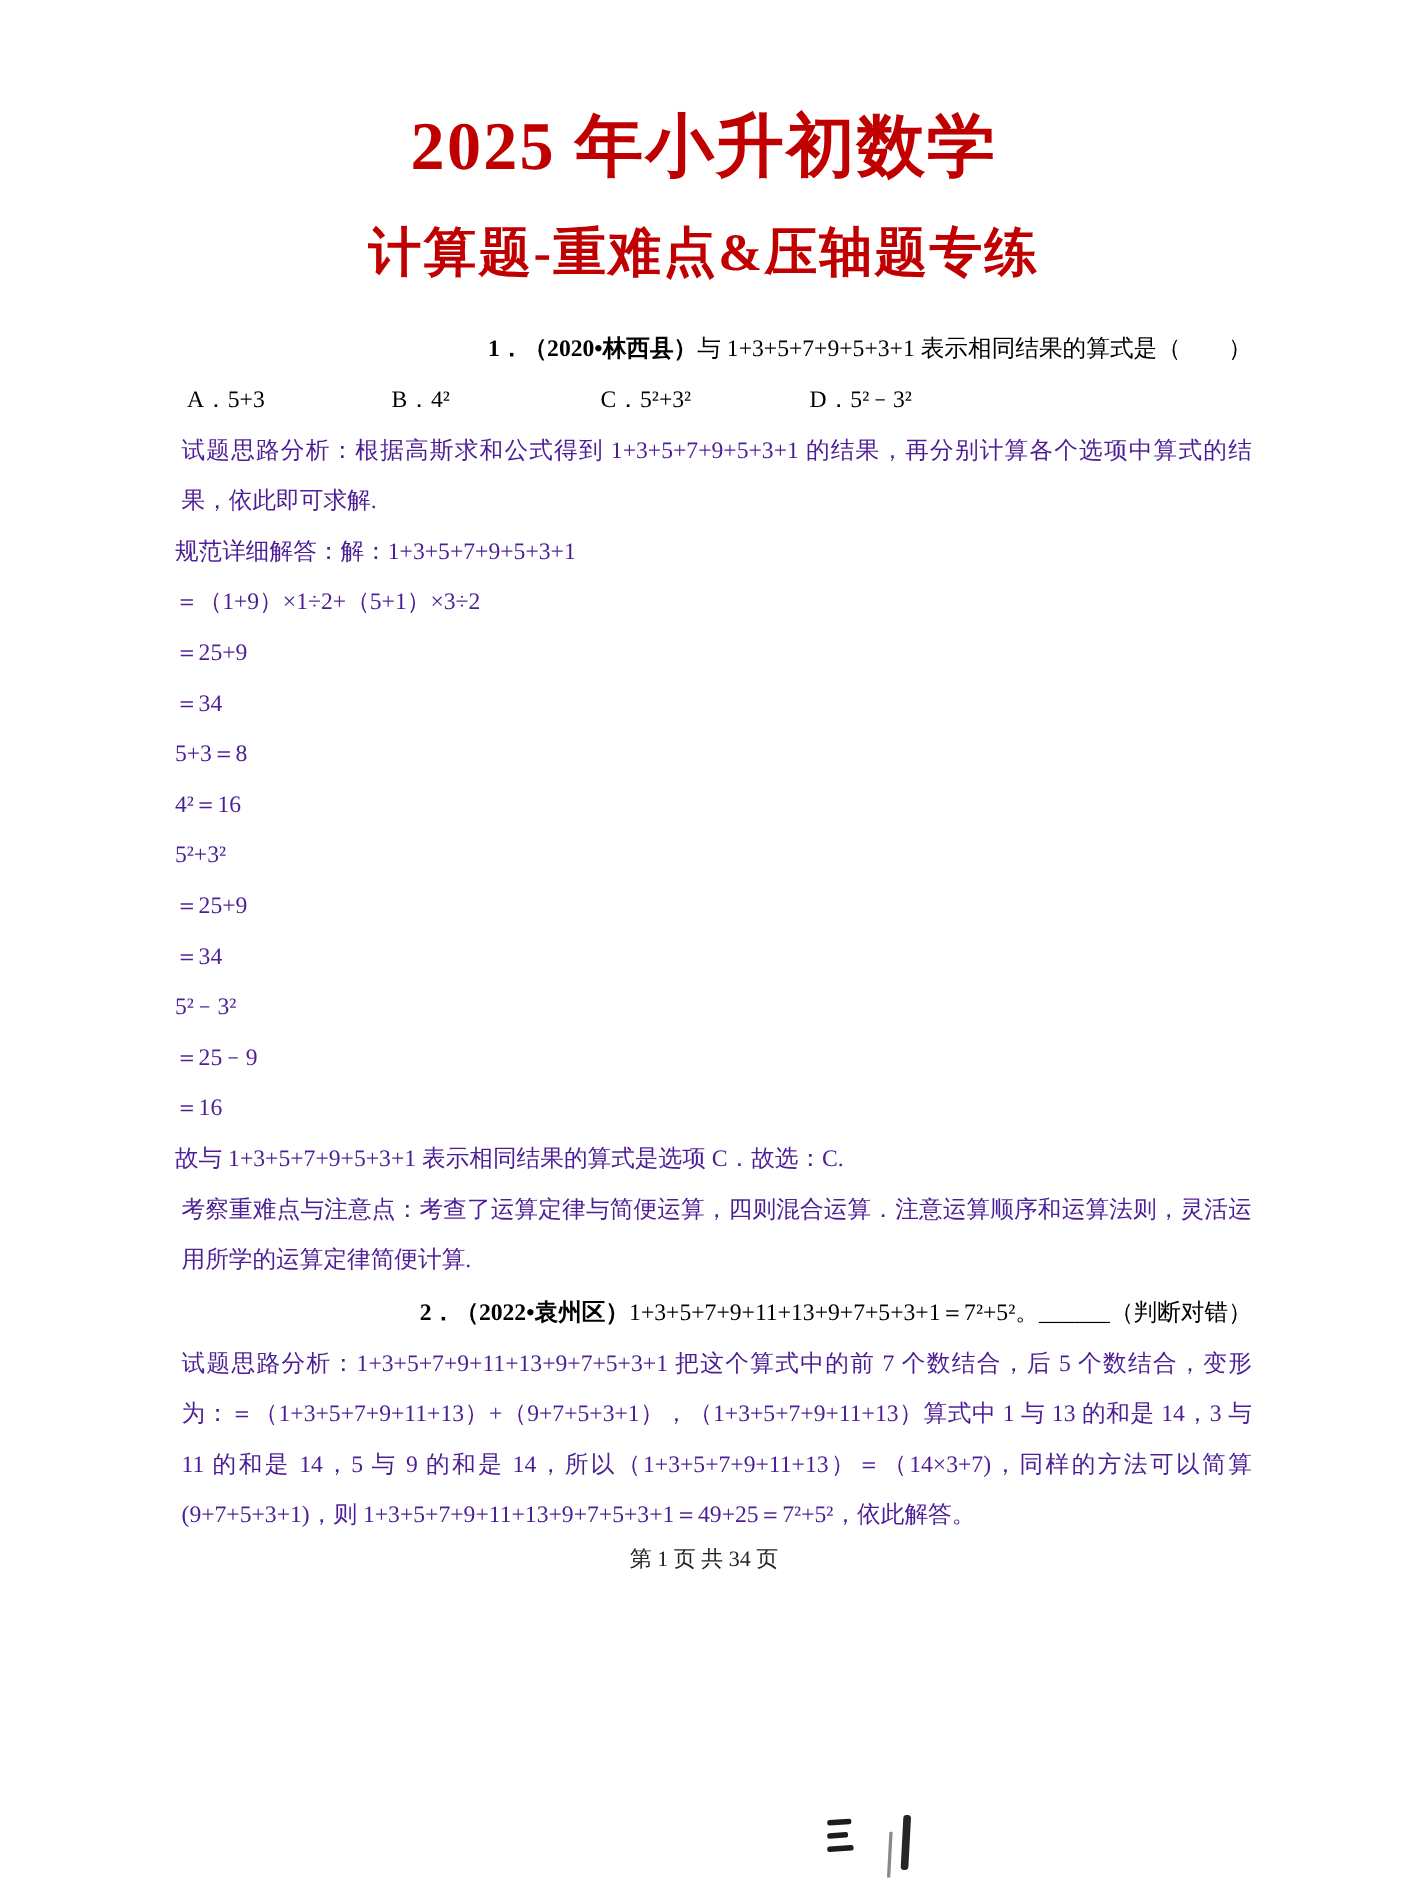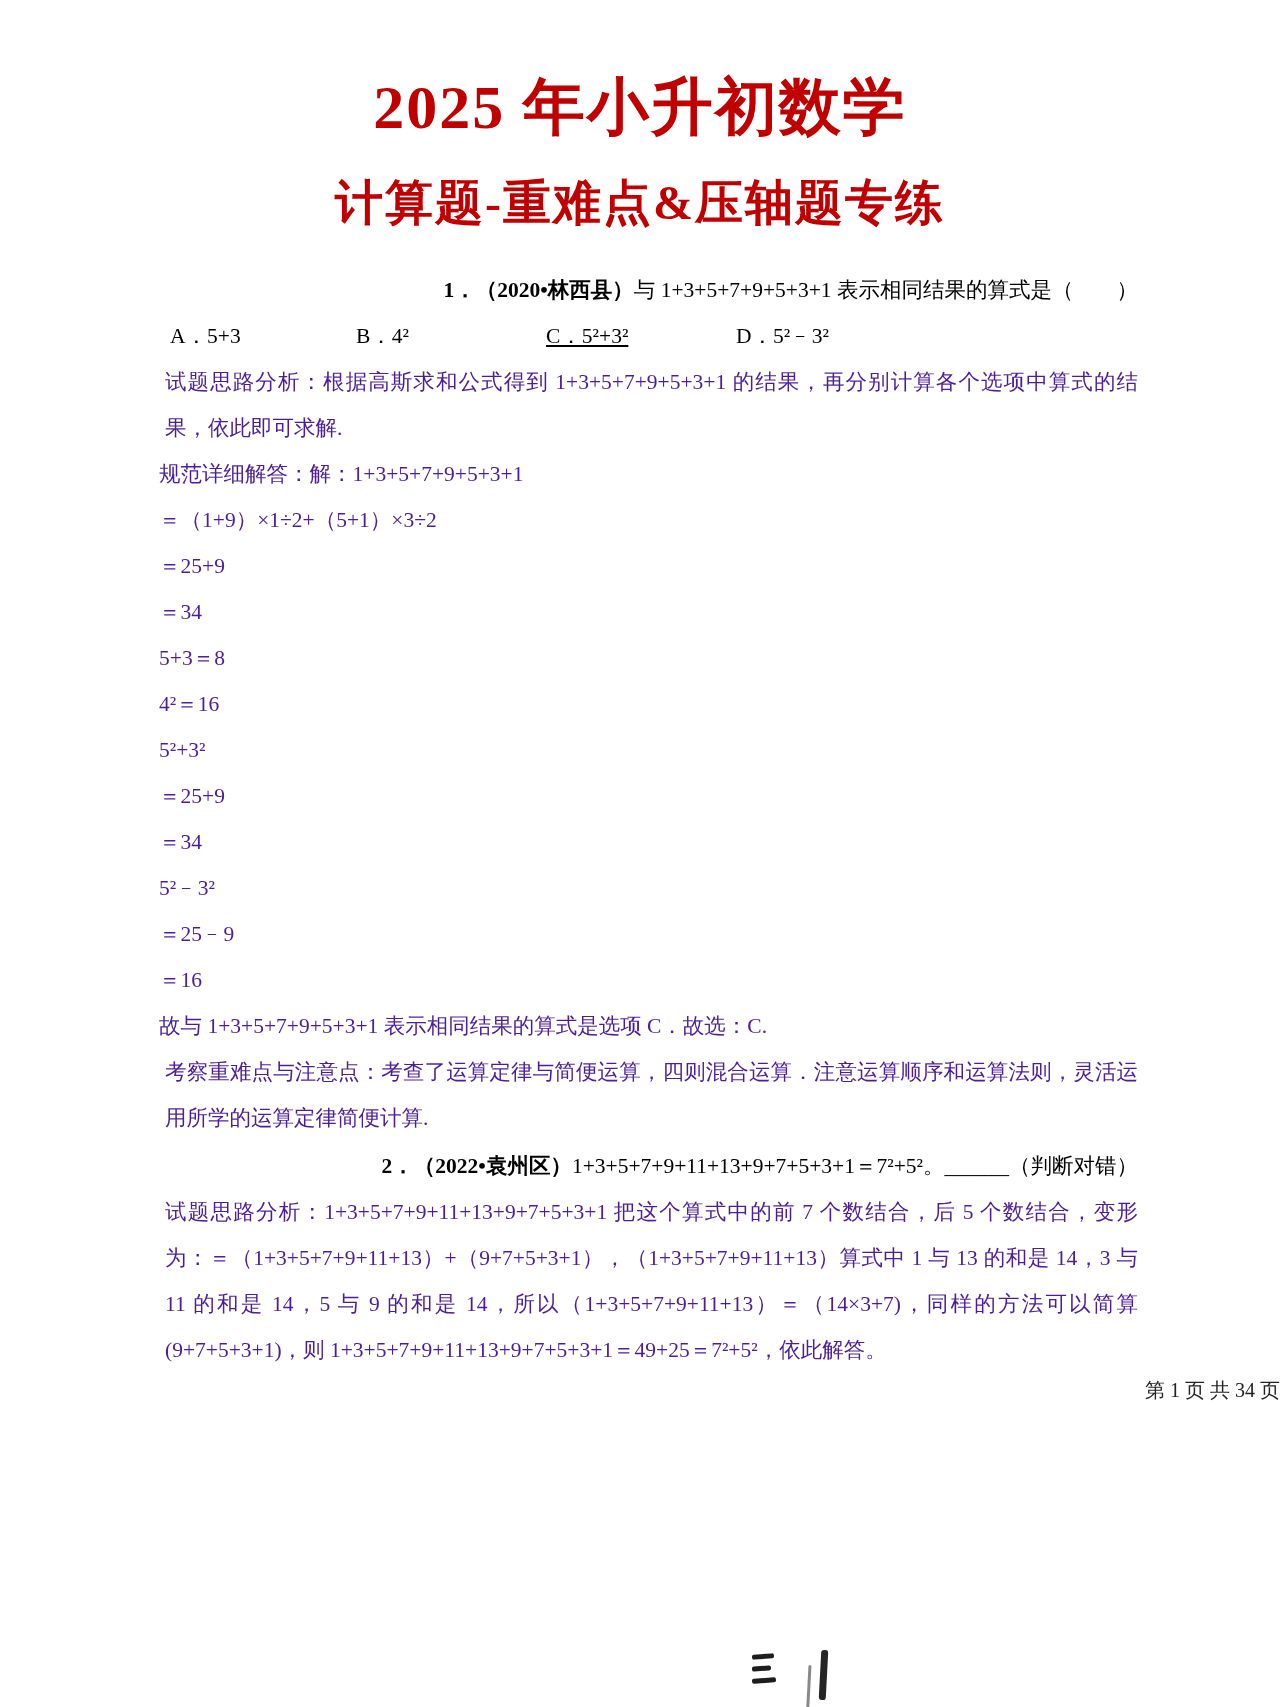--- a/index.html
+++ b/index.html
@@ -13,47 +13,47 @@
     font-family: "Liberation Serif", "DejaVu Serif", serif;
     color: #111111;
   }
   .doc-title {
     text-align: center;
     color: #c00000;
     font-weight: 900;
     margin: 0;
     letter-spacing: 2px;
   }
-  .t1 { padding-top: 71px; font-size: 62px; line-height: 72px; }
+  .t1 { padding-top: 98px; font-size: 62px; line-height: 72px; }
   .t2 { margin-top: 28px; font-size: 48px; line-height: 64px; }
   .content {
     margin: 32px 142px 0 140px;
     font-size: 21.5px;
     line-height: 46px;
   }
   .section-heading {
     font-weight: bold;
     color: #000000;
   }
   .question { margin-top: 2px; color: #000000; text-align: right; }
   .q-prefix { font-weight: bold; }
   .options { margin-left: 30px; color: #000000; }
   .opt { display: inline-block; }
   .opt-a { width: 186px; }
   .opt-b { width: 190px; }
-  .opt-c { width: 190px; text-decoration: underline; }
+  .opt-c { width: 190px; }
   .red { color: #4c1d95; }
   .para {
     margin: 0 0 0 25px;
     text-align: justify;
   }
   .sol-line { margin-left: 19px; }
   .footer {
     margin-top: 4px;
-    text-align: right;
+    text-align: center;
     font-size: 20px;
     color: #222222;
     font-family: "Liberation Serif", "DejaVu Serif", serif;
   }
   
   .artifact {
     position: absolute;
     left: 752px;
     top: 1648px;
     width: 90px;

